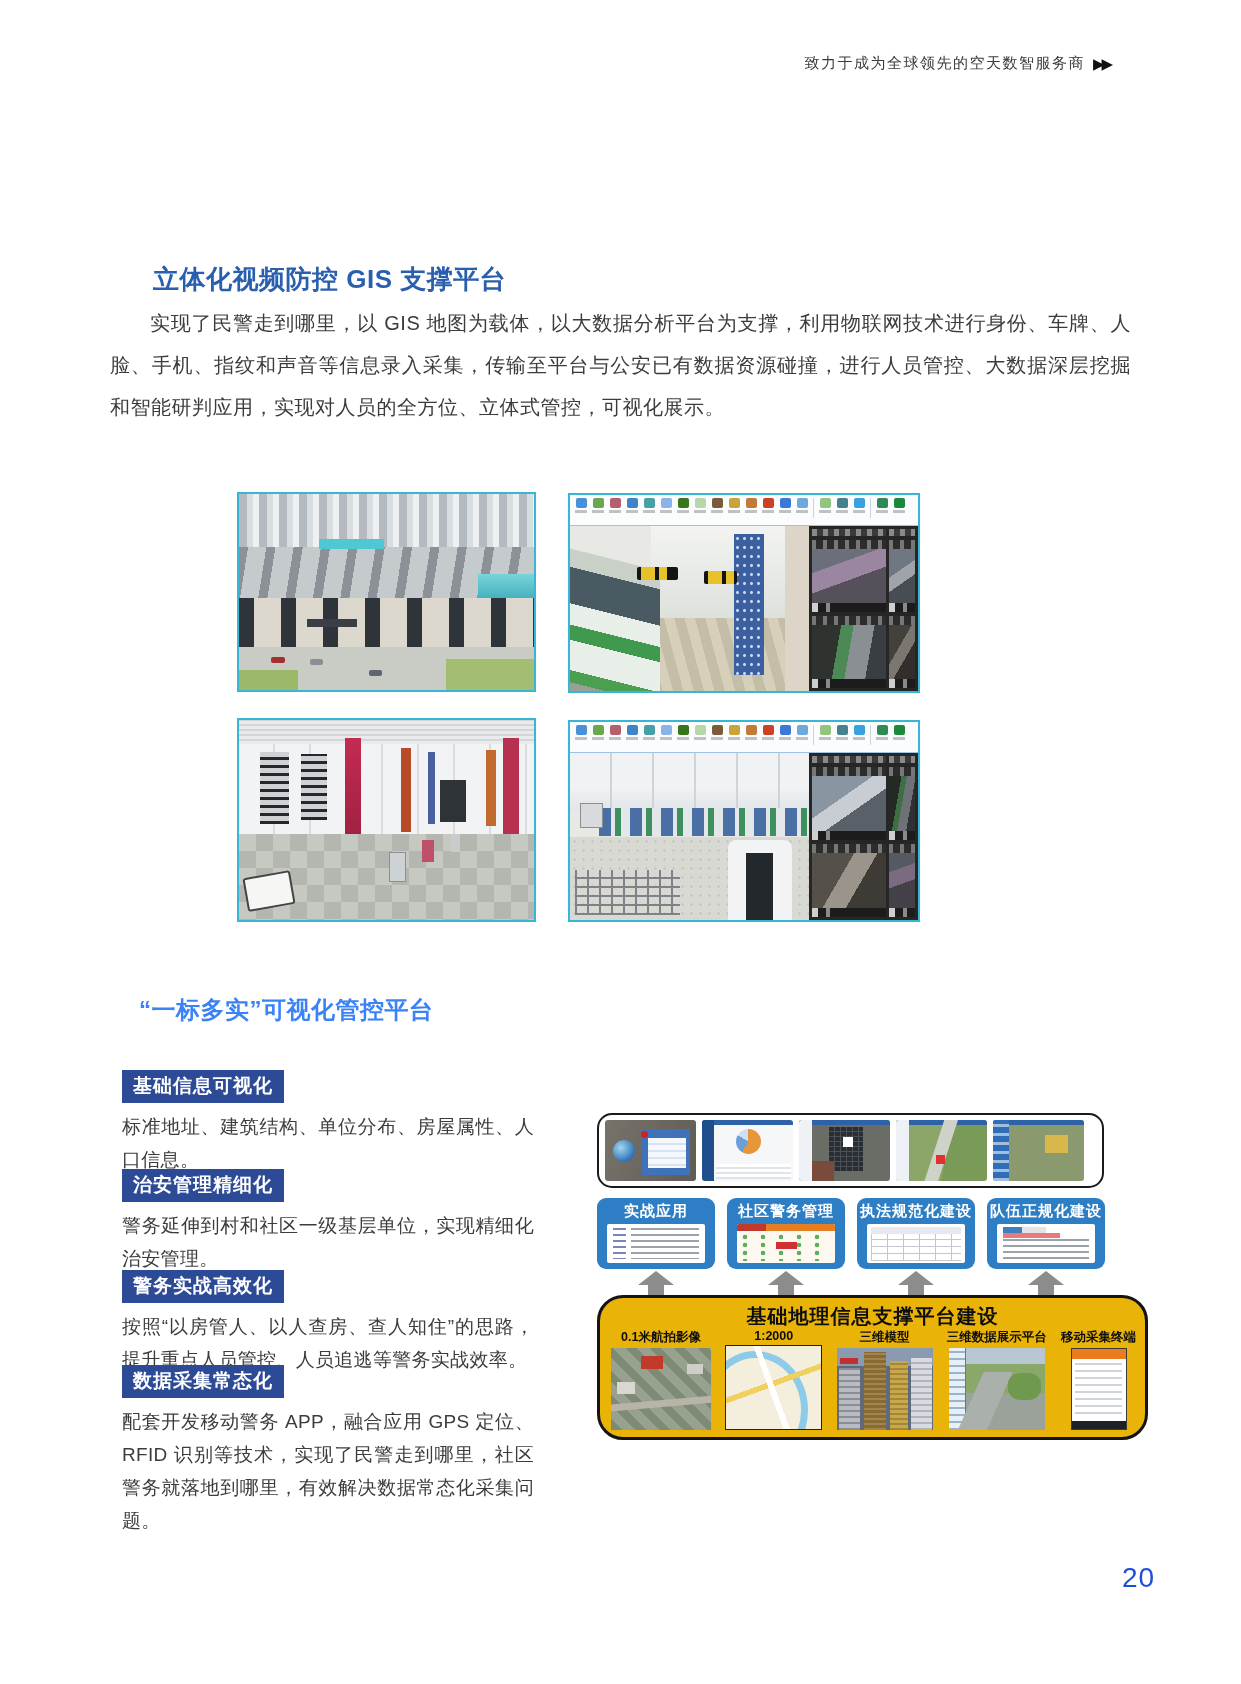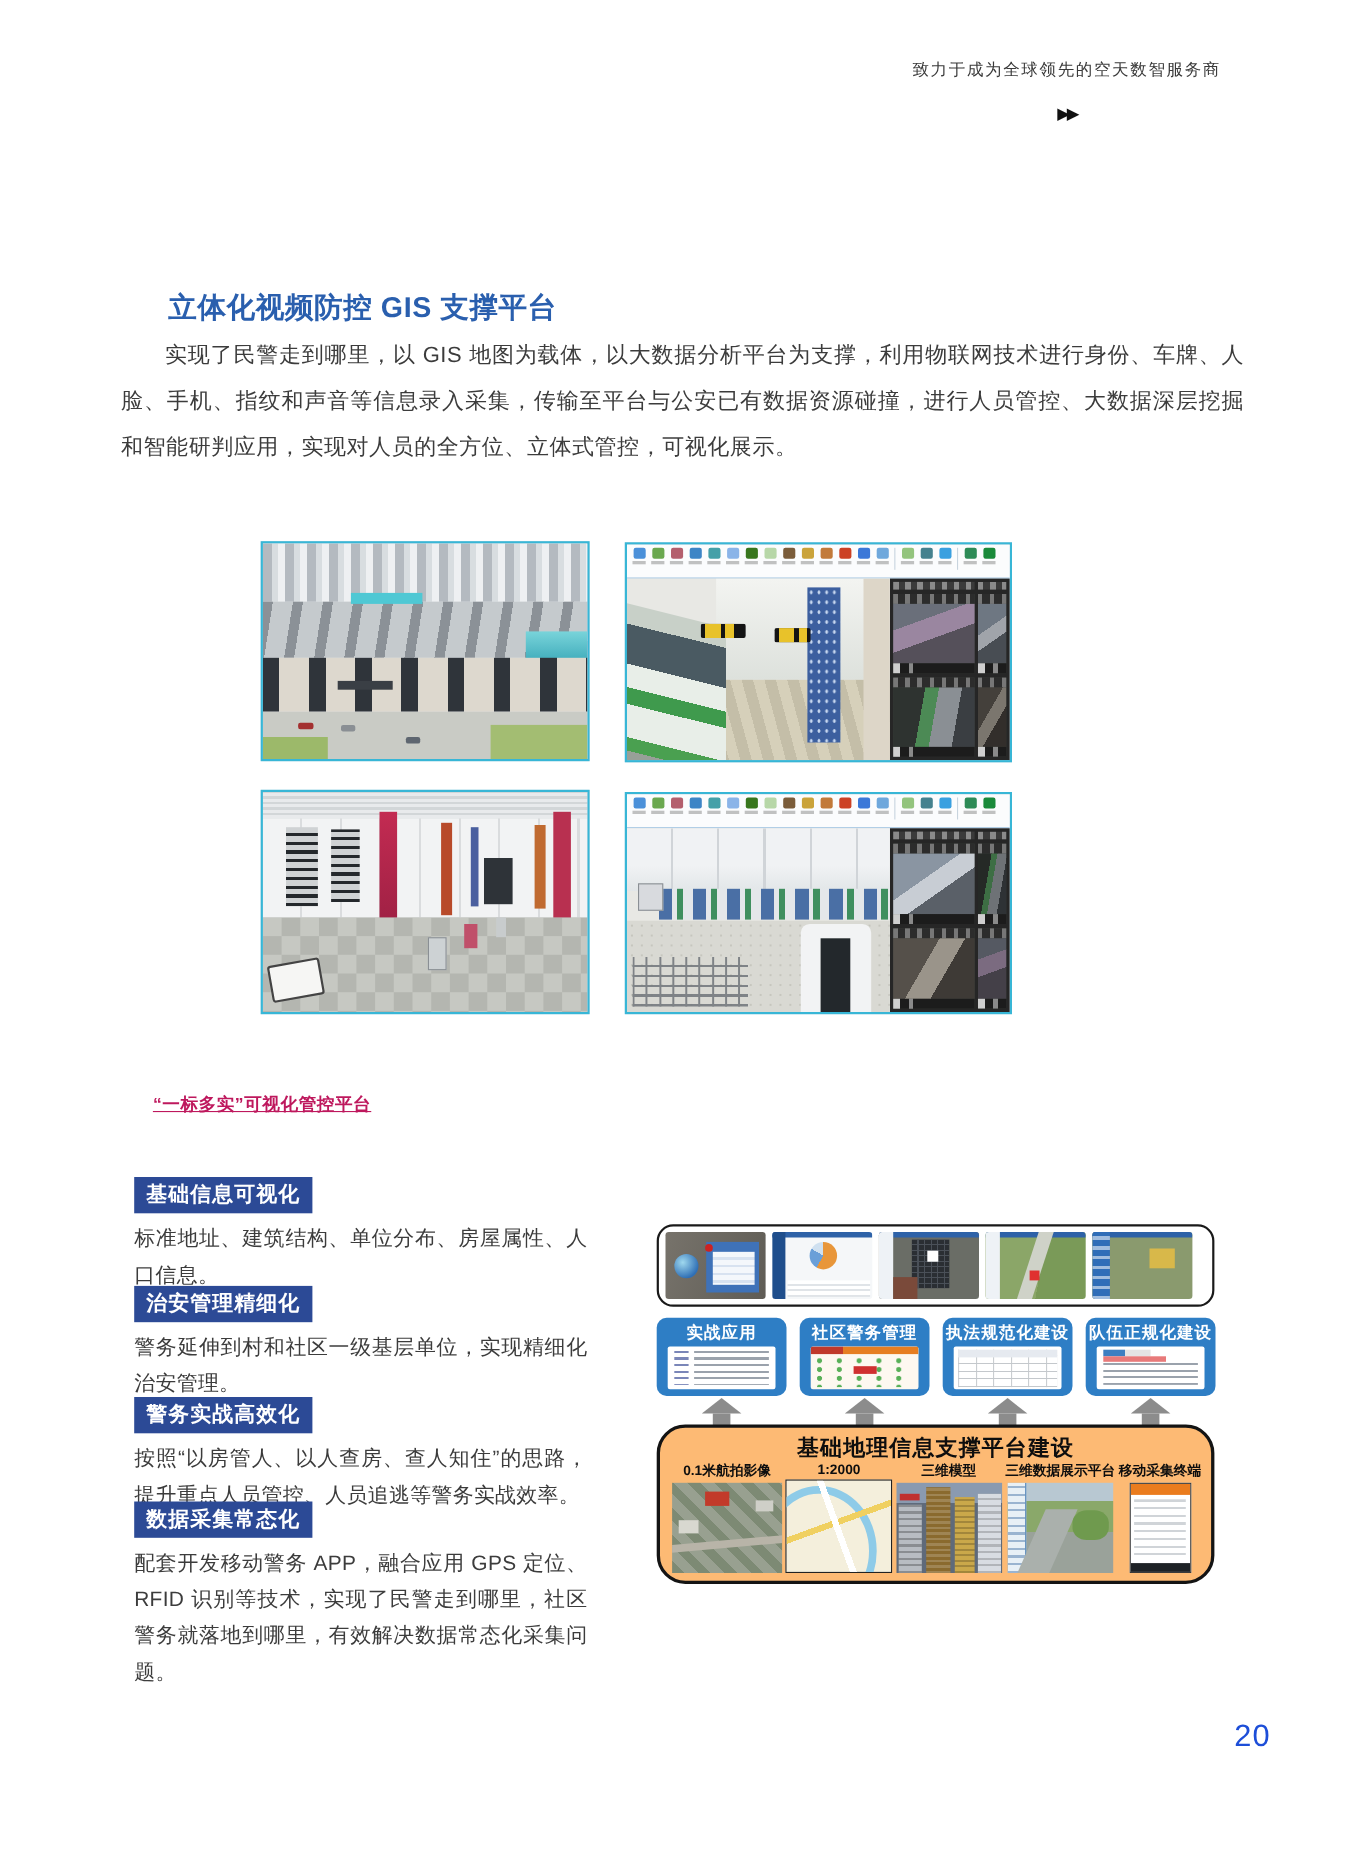--- a/index.html
+++ b/index.html
@@ -1,20 +1,20 @@
 <!DOCTYPE html>
 <html><head>
 <meta charset="utf-8">
 <style>
   html,body { margin:0; padding:0; background:#e8e8e8; }
   .page { position:relative; width:1241px; height:1684px; margin:0 auto; background:#ffffff;
           font-family:"Liberation Sans","DejaVu Sans",sans-serif; overflow:hidden; }
 
   
-  .hdr { position:absolute; top:54px; right:131px; display:flex; align-items:center; gap:21px;flex-direction:column; }
+  .hdr { position:absolute; top:54px; right:131px; display:flex; align-items:center; gap:8px; }
   .hdr .slogan { font-size:15px; color:#3a3a3a; letter-spacing:1.5px; }
   .hdr .chev { font-size:15px; color:#111; font-weight:bold; letter-spacing:-3px; }
 
   
   .title-row { position:absolute; left:143px; top:176px; display:flex; align-items:center; }
   .title-bar { width:14px; height:48px; background:#7da2d8; margin-right:14px; }
   .title-text { font-size:39px; font-weight:bold; color:#2c4095; letter-spacing:1px; }
   .subtitle { position:absolute; left:153px; top:262px; font-size:26px; font-weight:bold; color:#2a5fae; letter-spacing:0.5px; }
   .para { position:absolute; left:110px; top:302px; width:1021px; font-size:20px; line-height:42px;
           color:#3c3c3c; text-align:justify; text-indent:2em; letter-spacing:0.5px; }
@@ -108,21 +108,21 @@
   .s3-b5 { right:13%; top:15%; width:3.2%; height:38%; background:#c06a30; }
   .s3-door { left:68%; top:30%; width:9%; height:21%; background:#2e3338; }
   .s3-floor { left:0; right:0; top:57%; bottom:0;
               background:repeating-conic-gradient(#b4b6b0 0% 25%,#c6c8c2 25% 50%) 0 0/34px 34px; }
   .s3-box1 { left:51%; top:66%; width:5%; height:14%; background:#cdd2d4; border:1px solid #8a8f94; }
   .s3-box2 { left:62%; top:60%; width:4%; height:11%; background:#c0506a; }
   .s3-box3 { left:72%; top:57%; width:3%; height:9%;  background:#c8cccd; }
   .s3-signL { left:2%; bottom:6%; width:15%; height:15%; background:#f6f6f4; border:2px solid #444; border-radius:3px; transform:rotate(-10deg); }
 
   
-  .s2title { position:absolute; left:139px; top:994px; font-size:16px; font-weight:bold; color:#be185d; letter-spacing:0.5px;text-decoration:underline; }
+  .s2title { position:absolute; left:139px; top:994px; font-size:24px; font-weight:bold; color:#3b82f6; letter-spacing:0.5px; }
   .feature { position:absolute; left:122px; width:412px; }
   .fbadge { display:inline-block; background:#2c4a96; color:#fff; font-size:19px; font-weight:bold;
             padding:3px 11px 4px; letter-spacing:1px; }
   .ftext { margin-top:7px; font-size:19px; line-height:33px; color:#3c3c3c; text-align:justify; letter-spacing:0.3px; }
   #feat1 { top:1070px; } #feat2 { top:1169px; } #feat3 { top:1270px; } #feat4 { top:1365px; }
 
   
   .diagram { position:absolute; left:597px; top:1113px; width:507px; height:345px; }
   .strip { position:absolute; left:0; top:0; width:507px; height:75px; border:2px solid #1a1a1a; border-radius:15px;
            background:#fff; box-sizing:border-box; display:flex; align-items:center; gap:6px; padding:0 6px; overflow:hidden; }
@@ -179,22 +179,22 @@
                   background:linear-gradient(90deg,#3d7fc1 0 45%,#e4e4e4 45%); }
   .scr4::after  { content:""; position:absolute; left:6%; right:6%; top:38%; bottom:10%;
                   background:repeating-linear-gradient(#9aa2ac 0 2px,transparent 2px 6px); }
   .scr4 .hl { position:absolute; left:6%; top:24%; width:58%; height:5px; background:#e87a7a; }
 
   .uparrow { position:absolute; top:158px; width:36px; height:27px; }
   .uparrow::before { content:""; position:absolute; left:0; top:0; width:0; height:0;
                      border-left:18px solid transparent; border-right:18px solid transparent; border-bottom:14px solid #8c8c8c; }
   .uparrow::after { content:""; position:absolute; left:10px; top:14px; width:16px; height:13px; background:#8c8c8c; }
 
-  .platform { position:absolute; left:0; top:182px; width:507px; height:145px; border:3px solid #141414;
-              border-radius:26px; background:#fdba74; box-sizing:border-box; overflow:hidden; }
+  .platform { position:absolute; left:0; top:182px; width:551px; height:145px; border:3px solid #141414;
+              border-radius:26px; background:#eab308; box-sizing:border-box; overflow:hidden; }
   .ptitle { text-align:center; font-size:20px; font-weight:bold; color:#0e0e0e; margin-top:5px; letter-spacing:1px; }
   .pitems { position:absolute; left:11px; right:9px; top:31px; bottom:7px; display:flex; justify-content:space-between; }
   .pitem { display:flex; flex-direction:column; align-items:center; }
   .pitem .lbl { font-size:12.5px; font-weight:bold; color:#0e0e0e; margin-bottom:2px; white-space:nowrap; }
   .pimg { position:relative; overflow:hidden; height:86px; }
   .pi1 { width:100px; background:repeating-linear-gradient(45deg,#7d8a74 0 8px,#98a090 8px 17px); }
   .pi1 .roof { left:30%; top:10%; width:22%; height:16%; background:#c23a2a; }
   .pi1 .wh1 { left:6%; top:42%; width:18%; height:14%; background:#d8d8d0; }
   .pi1 .wh2 { right:8%; top:20%; width:16%; height:12%; background:#cfcfc8; }
   .pi1 .rd  { left:-4%; top:64%; width:110%; height:8%; background:#b8b4a8; transform:rotate(-5deg); }

